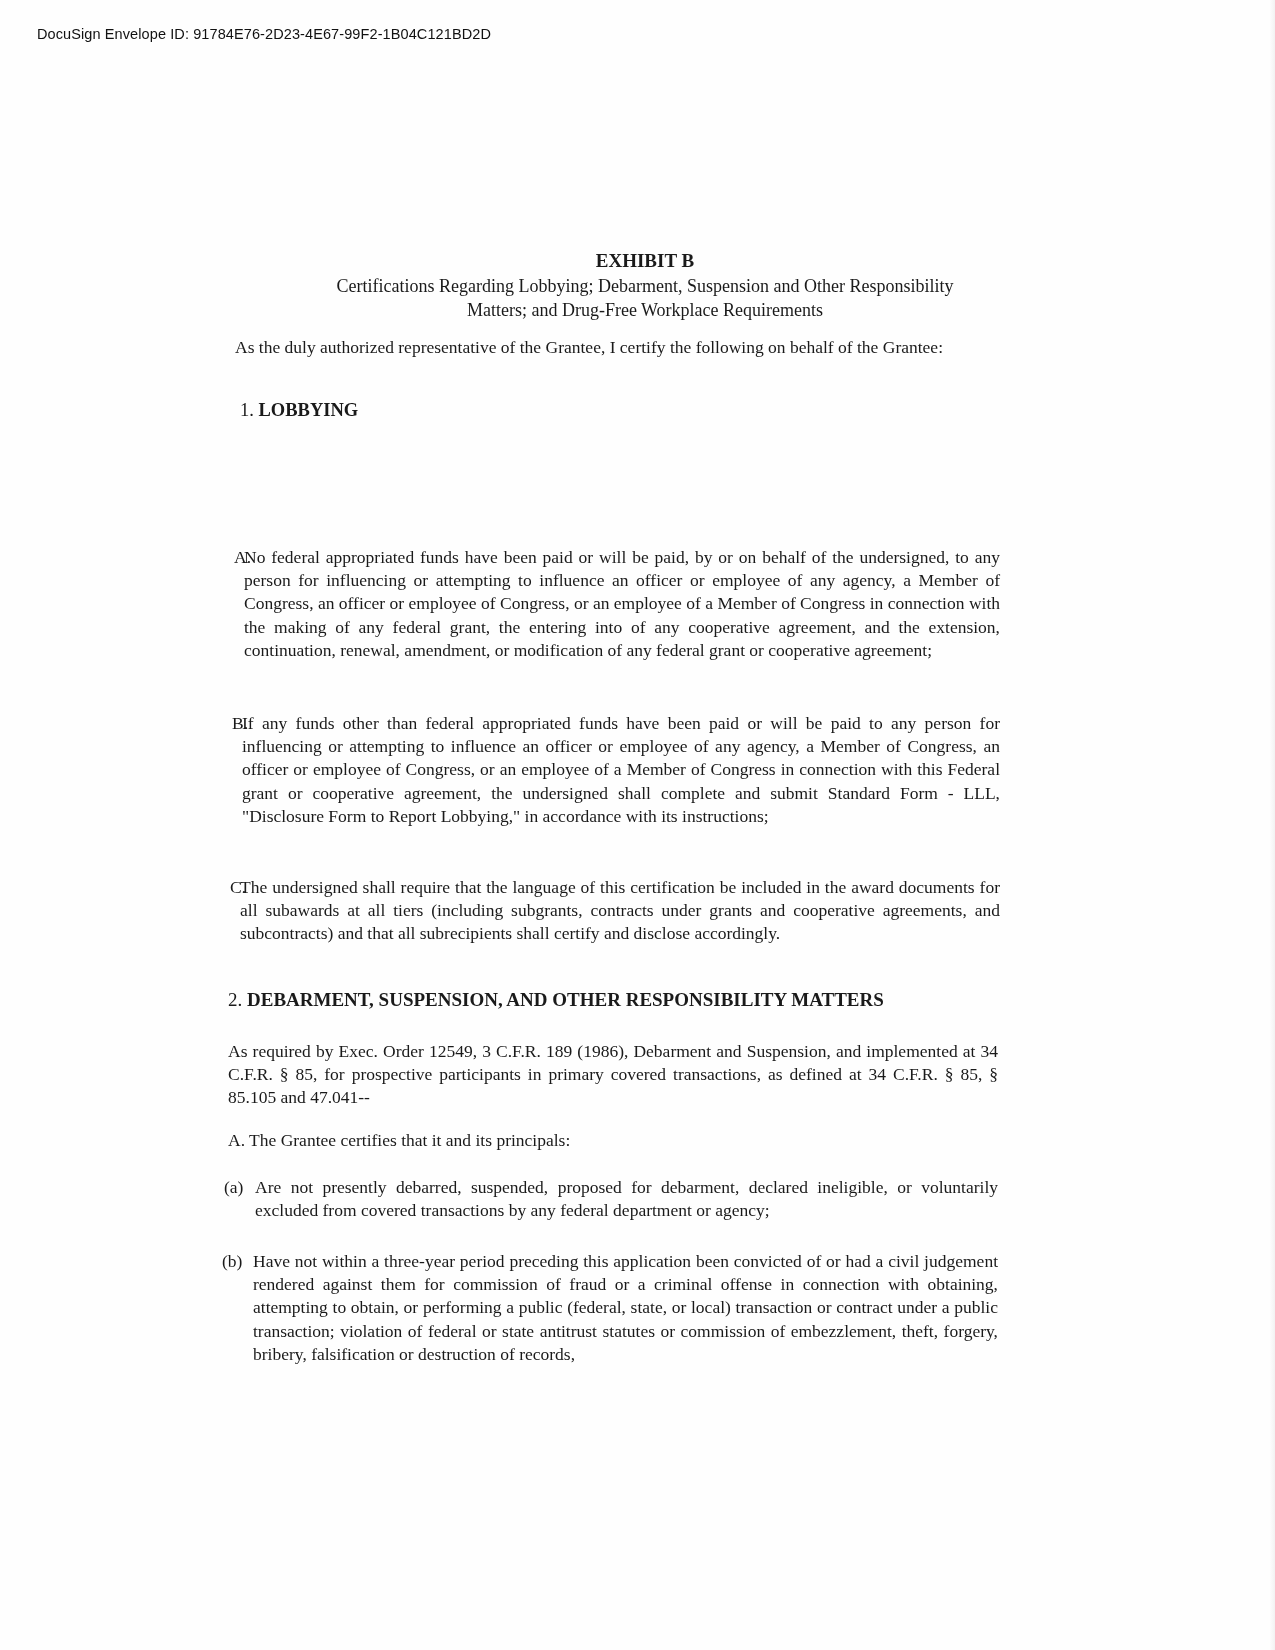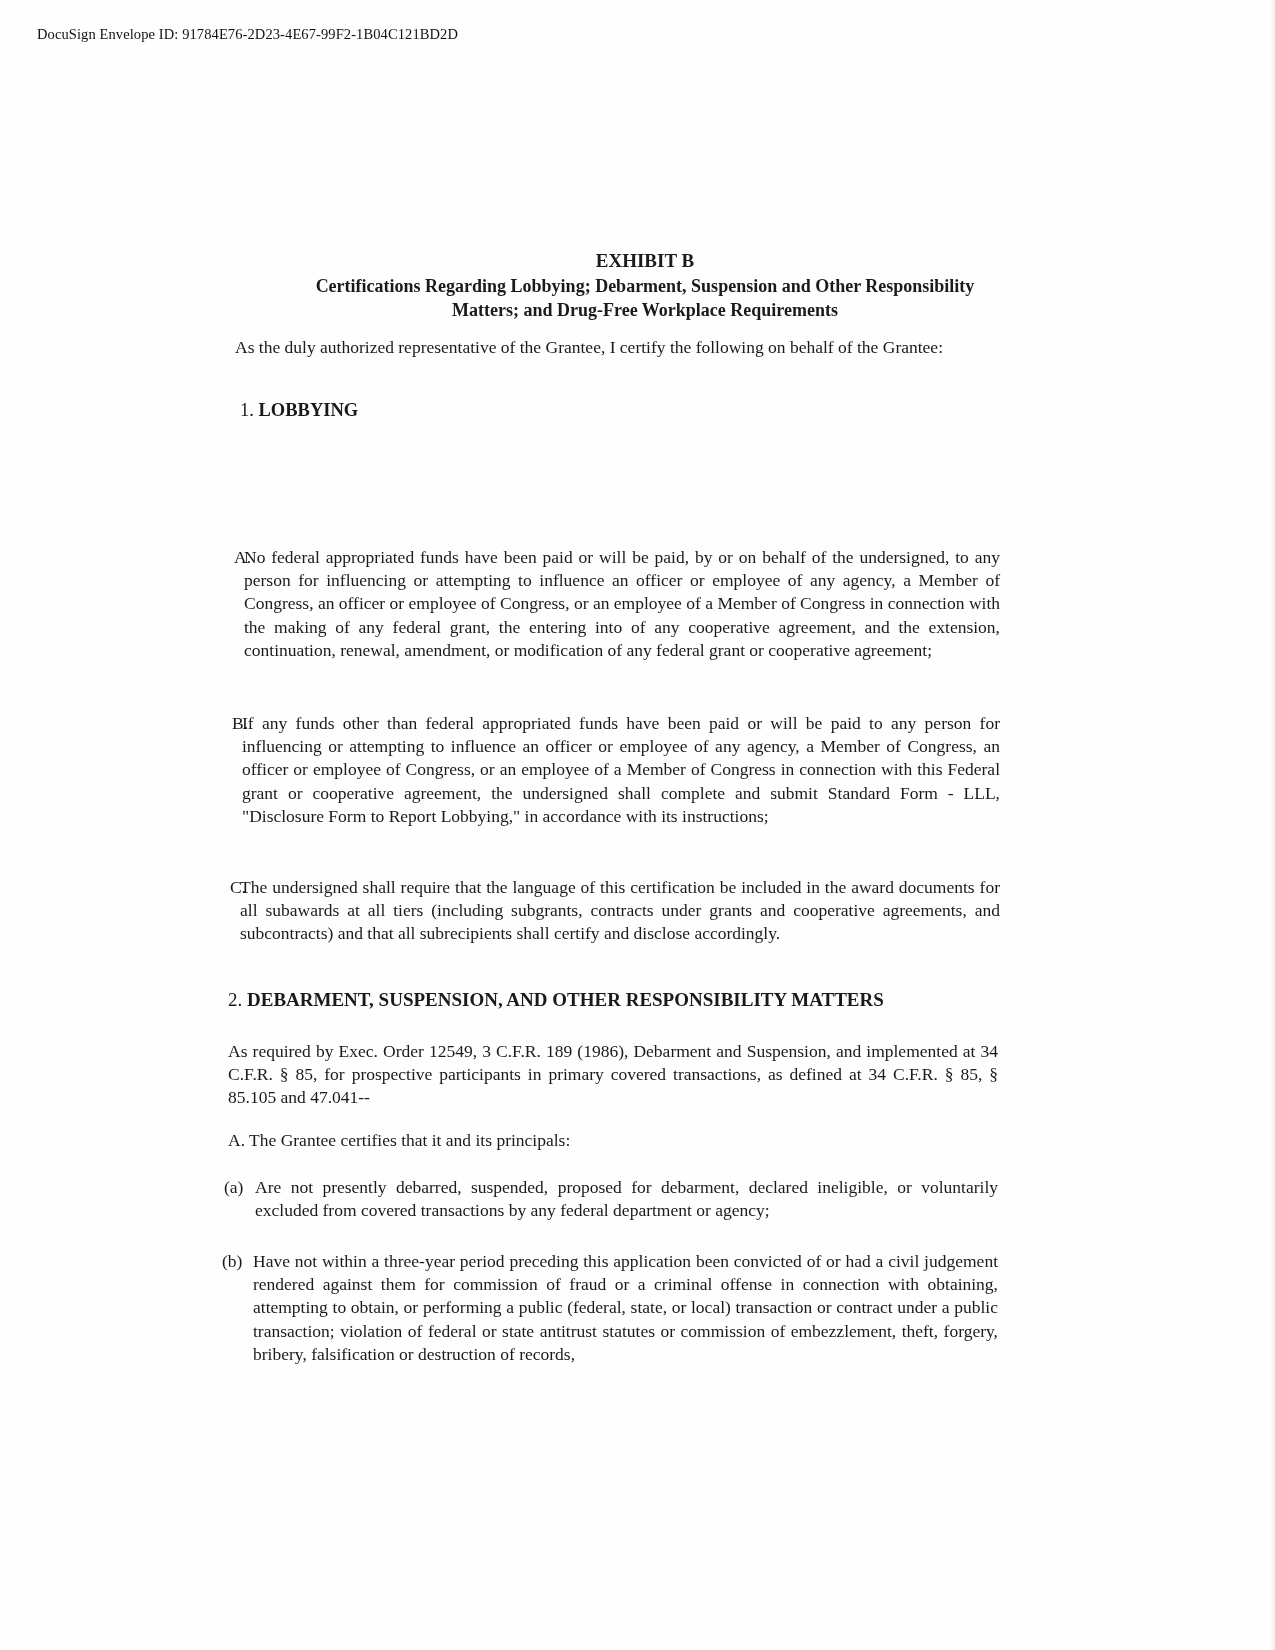--- a/index.html
+++ b/index.html
@@ -1,23 +1,23 @@
 <!DOCTYPE html>
 <html><head>
 <meta charset="utf-8">
 <style>
   html, body { margin:0; padding:0; }
   body { width:1275px; height:1650px; background:#ffffff; position:relative; overflow:hidden; }
   .page { position:absolute; left:0; top:0; width:1275px; height:1650px; background:#fefefe; }
   .edge-shadow { position:absolute; right:0; top:0; width:6px; height:1650px; background:linear-gradient(to right, #ffffff, #f2f2f2); }
-  .envelope { position:absolute; left:37px; top:26px; font-family:Liberation Serif, serif; font-size:14.5px; color:#111; letter-spacing:0.1px; }
+  .envelope { position:absolute; left:37px; top:26px; font-family:Liberation Sans, sans-serif; font-size:14.5px; color:#111; letter-spacing:0.1px; }
   .serif { font-family:"Liberation Serif", serif; color:#1a1a1a; }
   .center { position:absolute; left:240px; width:810px; text-align:center; }
   .title { top:250px; font-weight:bold; font-size:19px; }
-  .subtitle { top:274px; font-weight:bold; font-size:18px; line-height:24px; }
+  .subtitle { top:274px; font-weight:normal; font-size:18px; line-height:24px; }
   .block { position:absolute; font-size:17.5px; line-height:23.2px; text-align:justify; }
   .heading { position:absolute; font-weight:bold; font-size:18.5px; }
   .item { position:absolute; font-size:17.5px; line-height:23.2px; }
   .item .lbl { position:absolute; left:0; top:0; }
   .item .txt { margin-left:10px; text-align:justify; display:block; }
 </style>
 </head>
 <body>
 
 <div class="page">

